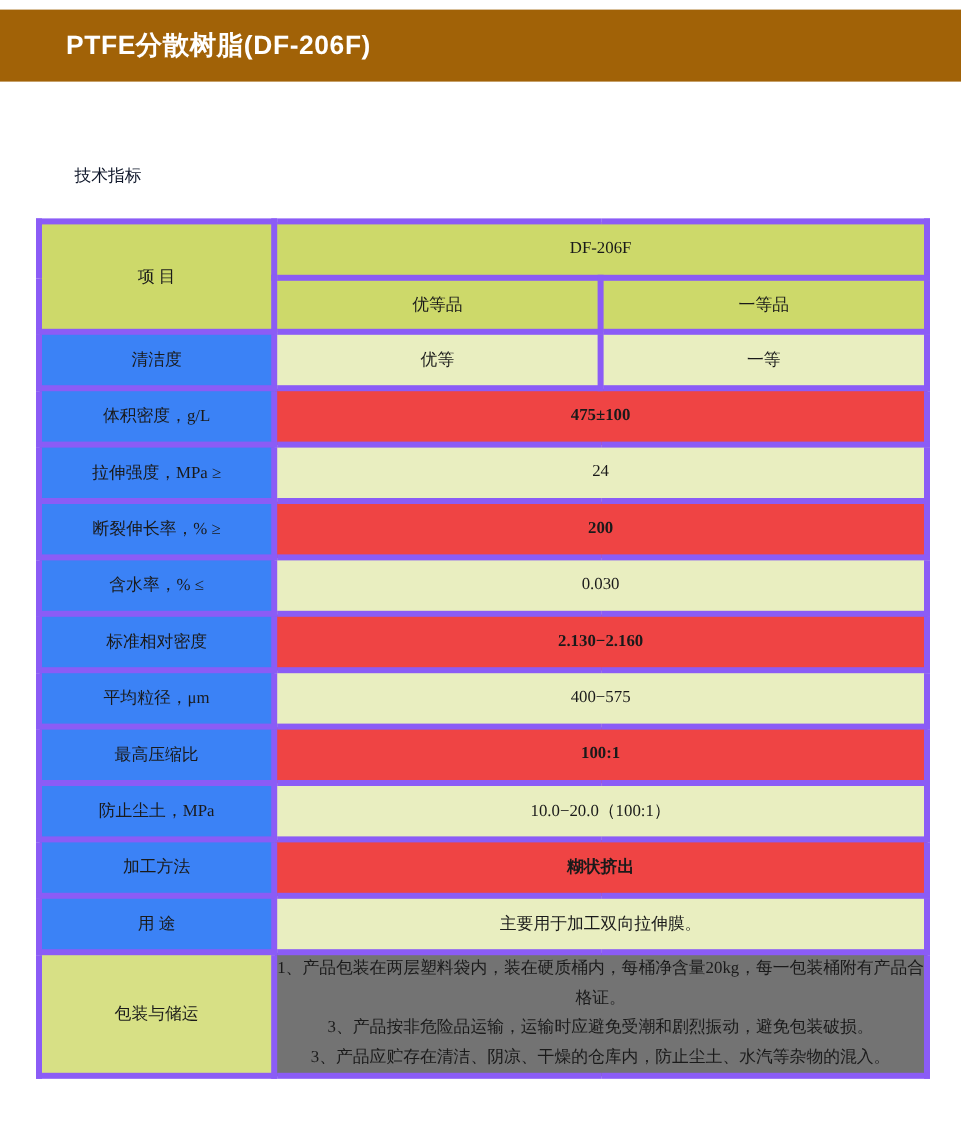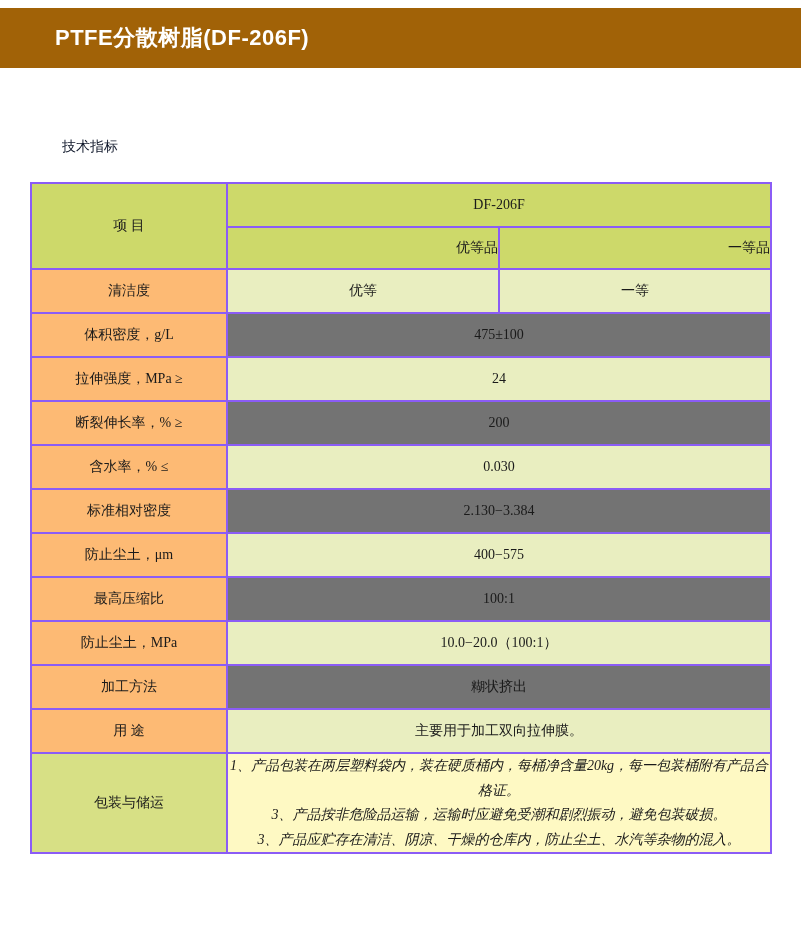--- a/index.html
+++ b/index.html
@@ -55,61 +55,60 @@
   .spec-table {
     position: absolute;
     left: 30px;
     top: 182px;
     width: 740px;
     border-collapse: collapse;
     table-layout: fixed;
     font-size: 13.5px;
   }
   .spec-table td {
-    border: 2px solid #8b5cf6;
+    border: 5px solid #8b5cf6;
     text-align: center;
     vertical-align: middle;
     padding: 0;
     height: 42px;
     color: #1a1a1a;
     font-family: "Liberation Serif", serif;
     font-size: 14px;
   }
   .cell-head {
     background: #cdd96a;
   }
   .cell-left {
-    background: #fdba74;
+    background: #3b82f6;
   }
   .cell-alt-a {
     background: #e9eec0;
     margin-left: 48px;
   }
   .cell-alt-b {
-    background: #737373;
+    background: #ef4444;
+    font-weight: bold;
   }
   .cell-pack-label {
     background: #d7e085;
   }
   .cell-pack-body {
-    background: #fef9c3;
+    background: #737373;
     text-align: left;
     vertical-align: middle;
     padding: 10px 14px;
     line-height: 1.75;
     height: 150px;
     font-size: 13.5px;
-    font-style: italic;
   }
   .cell-pack-body p {
     margin: 0;
   }
   .grade-row td {
     height: 40px;
-    text-align: right;
   }
   .usage-cell { }
 </style>
 </head>
 <body>
 
 <div class="page">
 
   <div class="header-band">
     <div class="header-title">PTFE分散树脂(DF-206F)</div>
@@ -154,25 +153,25 @@
         <td class="cell-alt-b" colspan="2">200</td>
       </tr>
 
       <tr>
         <td class="cell-left">含水率，% ≤</td>
         <td class="cell-alt-a" colspan="2">0.030</td>
       </tr>
 
       <tr>
         <td class="cell-left">标准相对密度</td>
-        <td class="cell-alt-b" colspan="2">2.130−3.384</td>
-      </tr>
-
-      <tr>
-        <td class="cell-left">防止尘土，μm</td>
+        <td class="cell-alt-b" colspan="2">2.130−2.160</td>
+      </tr>
+
+      <tr>
+        <td class="cell-left">平均粒径，μm</td>
         <td class="cell-alt-a" colspan="2">400−575</td>
       </tr>
 
       <tr>
         <td class="cell-left">最高压缩比</td>
         <td class="cell-alt-b" colspan="2">100:1</td>
       </tr>
 
       <tr>
         <td class="cell-left">防止尘土，MPa</td>

